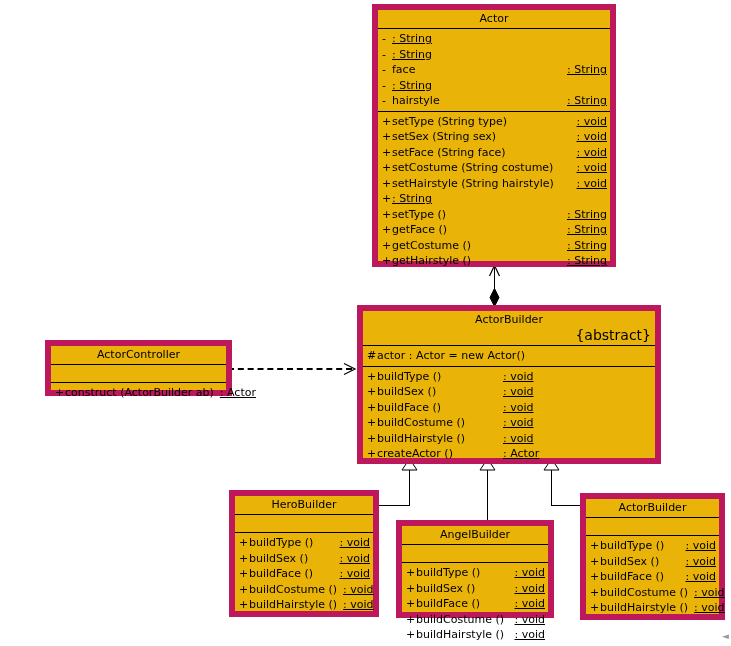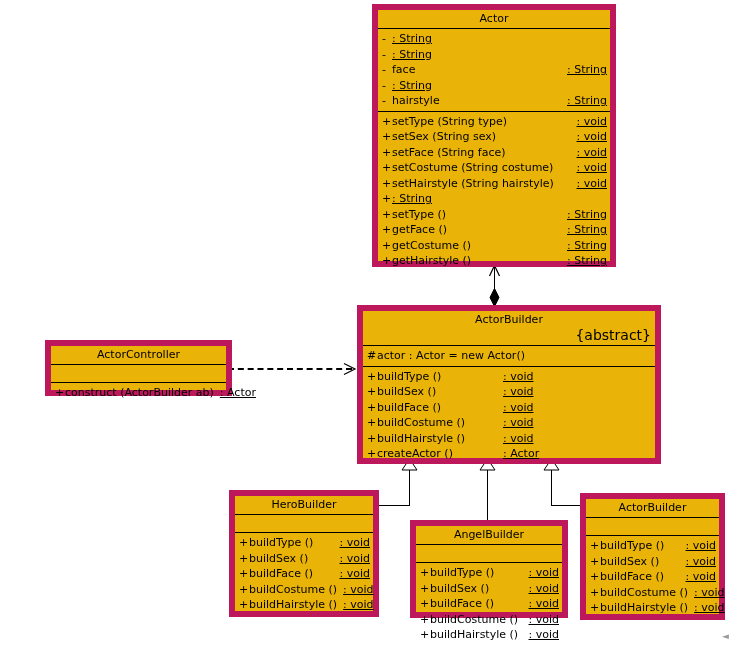--- a/index.html
+++ b/index.html
@@ -313,21 +313,21 @@
         <span class="typ">: void</span>
       </div>
       <div class="member">
         <span class="vis">+</span>
         <span class="sig">buildHairstyle ()</span>
         <span class="typ">: void</span>
       </div>
     </div>
   </div>
 
-  <div class="uml-class" style="left:410px; top:520px; width:158px; height:98px;">
+  <div class="uml-class" style="left:396px; top:520px; width:158px; height:98px;">
     <div class="class-title">AngelBuilder</div>
     <div class="divider"></div>
     <div class="compartment empty"></div>
     <div class="divider"></div>
     <div class="compartment">
       <div class="member">
         <span class="vis">+</span>
         <span class="sig">buildType ()</span>
         <span class="typ">: void</span>
       </div>

